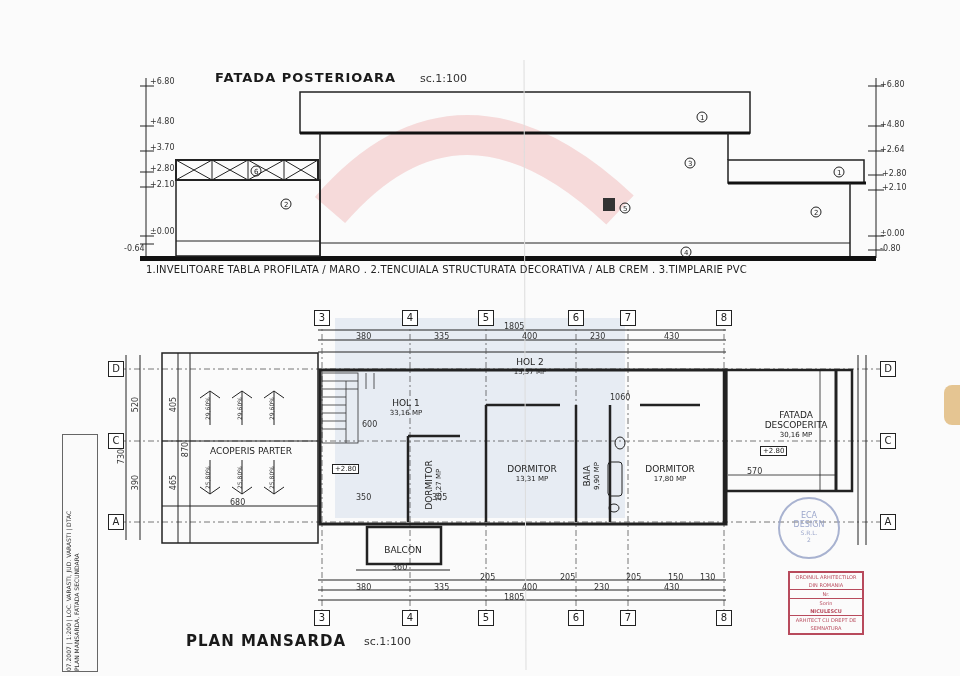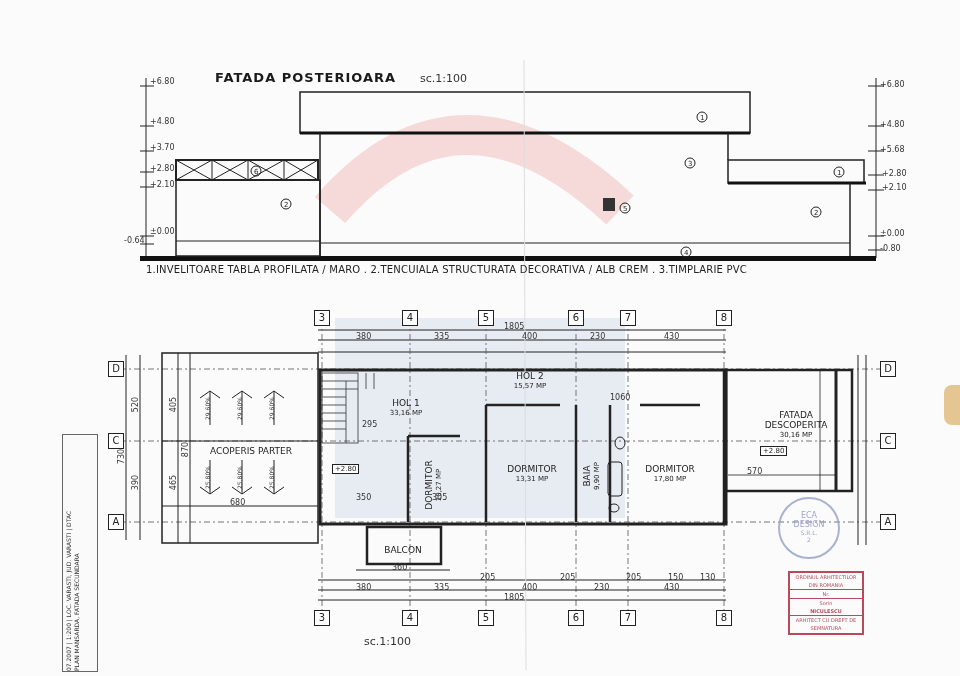--- a/index.html
+++ b/index.html
@@ -195,25 +195,25 @@
 
   <div class="title" style="left:215px;top:70px;font-size:13px;">FATADA POSTERIOARA</div>
   <div class="scale" style="left:420px;top:72px;">sc.1:100</div>
 
   <div class="lev" style="left:150px;top:77px;">+6.80</div>
   <div class="lev" style="left:150px;top:117px;">+4.80</div>
   <div class="lev" style="left:150px;top:143px;">+3.70</div>
   <div class="lev" style="left:150px;top:164px;">+2.80</div>
   <div class="lev" style="left:150px;top:180px;">+2.10</div>
   <div class="lev" style="left:150px;top:227px;">±0.00</div>
-  <div class="lev" style="left:124px;top:236px;">-0.64</div>
+  <div class="lev" style="left:124px;top:244px;">-0.64</div>
 
   <div class="lev" style="left:880px;top:80px;">+6.80</div>
   <div class="lev" style="left:880px;top:120px;">+4.80</div>
-  <div class="lev" style="left:880px;top:145px;">+5.68</div>
+  <div class="lev" style="left:880px;top:145px;">+2.64</div>
   <div class="lev" style="left:882px;top:169px;">+2.80</div>
   <div class="lev" style="left:882px;top:183px;">+2.10</div>
   <div class="lev" style="left:880px;top:229px;">±0.00</div>
   <div class="lev" style="left:880px;top:244px;">-0.80</div>
 
   <div class="legend">
     <div>1.INVELITOARE TABLA PROFILATA / MARO . 2.TENCUIALA STRUCTURATA DECORATIVA / ALB CREM . 3.TIMPLARIE PVC</div>
   </div>
 
   <div class="axis" style="left:314px;top:310px;">3</div>
@@ -254,21 +254,21 @@
   <div class="lev" style="left:560px;top:573px;">205</div>
   <div class="lev" style="left:626px;top:573px;">205</div>
   <div class="lev" style="left:668px;top:573px;">150</div>
   <div class="lev" style="left:700px;top:573px;">130</div>
   <div class="lev" style="left:392px;top:563px;">360</div>
 
   <div class="room" style="left:376px;top:398px;width:60px;">
     <div>HOL 1</div>
     <div class="area">33,16 MP</div>
   </div>
-  <div class="room" style="left:500px;top:371px;width:60px;">
+  <div class="room" style="left:500px;top:357px;width:60px;">
     <div>HOL 2</div>
     <div class="area">15,57 MP</div>
   </div>
   <div class="room" style="left:404px;top:475px;width:60px;transform:rotate(-90deg);">
     <div>DORMITOR</div>
     <div class="area">10,27 MP</div>
   </div>
   <div class="room" style="left:500px;top:464px;width:64px;">
     <div>DORMITOR</div>
     <div class="area">13,31 MP</div>
@@ -295,34 +295,35 @@
   <div class="tag" style="left:332px;top:464px;">+2.80</div>
   <div class="tag" style="left:760px;top:446px;">+2.80</div>
 
   <div class="lev" style="left:196px;top:405px;transform:rotate(-90deg);font-size:6px;">29,60%</div>
   <div class="lev" style="left:228px;top:405px;transform:rotate(-90deg);font-size:6px;">29,60%</div>
   <div class="lev" style="left:260px;top:405px;transform:rotate(-90deg);font-size:6px;">29,60%</div>
   <div class="lev" style="left:196px;top:474px;transform:rotate(-90deg);font-size:6px;">25,80%</div>
   <div class="lev" style="left:228px;top:474px;transform:rotate(-90deg);font-size:6px;">25,80%</div>
   <div class="lev" style="left:260px;top:474px;transform:rotate(-90deg);font-size:6px;">25,80%</div>
 
-  <div class="lev" style="left:362px;top:420px;">295</div>
+  <div class="lev" style="left:362px;top:420px;">600</div>
   <div class="lev" style="left:610px;top:393px;">1060</div>
   <div class="lev" style="left:356px;top:493px;">350</div>
   <div class="lev" style="left:432px;top:493px;">305</div>
   <div class="lev" style="left:230px;top:498px;">680</div>
   <div class="lev" style="left:747px;top:467px;">570</div>
 
   <div class="lev" style="left:114px;top:452px;transform:rotate(-90deg);">730</div>
   <div class="lev" style="left:128px;top:400px;transform:rotate(-90deg);">520</div>
   <div class="lev" style="left:128px;top:478px;transform:rotate(-90deg);">390</div>
   <div class="lev" style="left:166px;top:400px;transform:rotate(-90deg);">405</div>
   <div class="lev" style="left:166px;top:478px;transform:rotate(-90deg);">465</div>
   <div class="lev" style="left:178px;top:445px;transform:rotate(-90deg);">870</div>
 
+  <div class="title" style="left:186px;top:632px;font-size:15px;">PLAN MANSARDA</div>
   <div class="scale" style="left:364px;top:635px;">sc.1:100</div>
 
   <div class="stamp-round">
     <div style="margin-top:12px;">ECA</div>
     <div>DESIGN</div>
     <div style="font-size:6px;">S.R.L.</div>
     <div style="font-size:6px;">2</div>
   </div>
   <div class="stamp-rect">
     <div>ORDINUL ARHITECTILOR</div>

